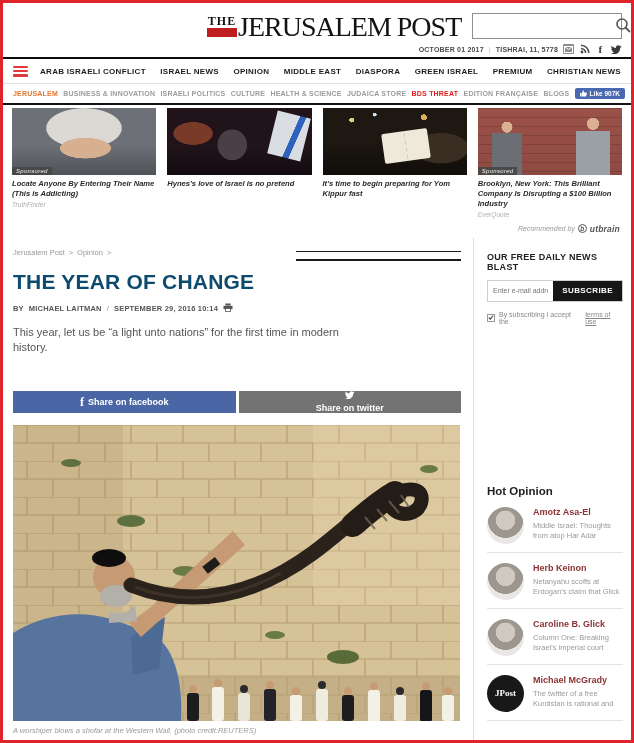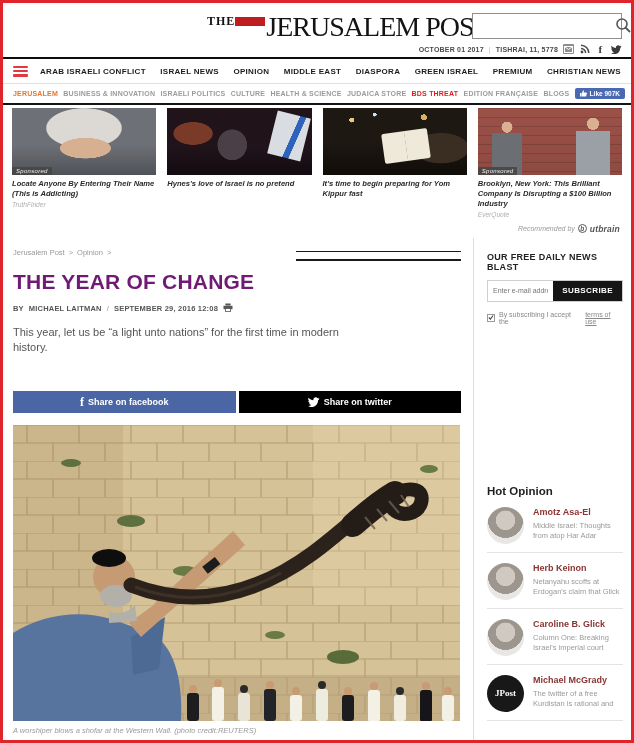--- a/index.html
+++ b/index.html
@@ -3,21 +3,21 @@
 <meta charset="utf-8">
 <style>
   * { margin:0; padding:0; box-sizing:border-box; }
   html,body { background:#fff; }
   body { width:634px; height:743px; font-family:"Liberation Sans", sans-serif; overflow:hidden; }
   .page { width:634px; height:743px; border:3px solid #e0242b; background:#fff; overflow:hidden; position:relative; }
 
   
   .site-header { position:relative; height:54px; background:#fff; }
   .logo { position:absolute; left:204px; top:9px; display:flex; align-items:flex-start; cursor:pointer; }
-  .logo-the { display:flex; flex-direction:row; margin-top:4px; }
+  .logo-the { display:flex; flex-direction:column; align-items:center; margin-top:4px; }
   .logo-the .word { font-family:"Liberation Serif", serif; font-weight:bold; font-size:12px; letter-spacing:1px; color:#131313; line-height:11px; }
   .logo-the .bar { width:30px; height:9px; background:#c01d20; margin-top:1px; }
   .logo-main { font-family:"Liberation Serif", serif; font-size:28px; color:#131313; line-height:30px; letter-spacing:-1px; margin-left:1px; }
   .search-box { position:absolute; right:9px; top:10px; width:150px; height:26px; border:1px solid #8f8f8f; background:#fff; display:flex; align-items:center; }
   .search-box input { flex:1; border:none; outline:none; height:100%; padding:0 4px; font-size:10px; }
   .search-box .mag { width:20px; height:20px; flex:0 0 auto; }
   .date-row { position:absolute; right:9px; top:41px; display:flex; align-items:center; gap:5px; font-size:7px; font-weight:bold; color:#4a4a4a; letter-spacing:.2px; }
   .date-row .sep { color:#bbb; font-weight:normal; }
   .hicon { display:inline-flex; align-items:center; justify-content:center; width:11px; height:10px; }
   .mail-ic { background:#8d8d8d; border-radius:1px; }
@@ -74,29 +74,29 @@
   .article-col { flex:1; padding:10px 12px 0 10px; }
   .sidebar { width:158px; border-left:1px solid #ddd; padding:14px 8px 0 13px; }
 
   .top-row { display:flex; justify-content:space-between; align-items:flex-start; }
   .breadcrumb { font-size:7.5px; color:#999; display:flex; gap:4px; align-items:center; }
   .breadcrumb a { color:#999; text-decoration:none; cursor:pointer; }
   .double-rule { width:165px; margin-top:3px; }
   .double-rule div { height:1.5px; background:#1a1a1a; }
   .double-rule div + div { margin-top:7px; }
 
-  .headline { font-size:21px; font-weight:bold; color:#701a75; letter-spacing:.2px; margin-top:9px; }
+  .headline { font-size:21px; font-weight:bold; color:#0c4a6e; letter-spacing:.2px; margin-top:9px; }
   .byline { display:flex; align-items:center; gap:5px; font-size:7.5px; font-weight:bold; color:#555; margin-top:9px; letter-spacing:.2px; }
   .byline .slash { color:#999; font-weight:normal; }
   .dek { font-size:11px; color:#555; line-height:1.4; margin-top:11px; max-width:340px; }
 
   .share-row { display:flex; gap:3px; margin-top:36px; }
   .share-btn { flex:1; height:22px; display:flex; align-items:center; justify-content:center; gap:4px; color:#fff; font-size:9px; font-weight:bold; border:none; cursor:pointer; }
   .share-fb { background:#4a66a4; }
-  .share-tw { background:#000000; }
+  .share-tw { background:#737373;flex-direction:column; }
   .share-fb .f { font-family:"Liberation Serif", serif; font-size:12px; font-weight:bold; line-height:10px; }
 
   .photo { margin-top:12px; width:447px; }
   .photo svg { display:block; }
   .caption { font-size:7.5px; font-style:italic; color:#9a9a9a; margin-top:5px; }
 
   
   .nl-head { font-size:9px; font-weight:bold; color:#222; letter-spacing:.3px; }
   .nl-form { display:flex; margin-top:8px; border:1px solid #cfcfcf; height:22px; }
   .nl-form input { flex:1; border:none; outline:none; font-size:7px; padding:0 5px; color:#777; min-width:0; }
@@ -250,21 +250,21 @@
             <div></div>
           </div>
       </div>
 
       <h1 class="headline">THE YEAR OF CHANGE</h1>
 
       <div class="byline">
         <span>BY</span>
         <span>MICHAEL LAITMAN</span>
         <span class="slash">/</span>
-        <span>SEPTEMBER 29, 2016 12:08</span>
+        <span>SEPTEMBER 29, 2016 10:14</span>
         <span>
           <svg width="10" height="9" viewBox="0 0 10 9">
               <rect x="2.4" y="0.5" width="5.2" height="2" fill="#555"></rect>
               <rect x="0.5" y="2.8" width="9" height="3.4" fill="#555"></rect>
               <rect x="2.4" y="5.4" width="5.2" height="3" fill="#fff" stroke="#555" stroke-width="0.8"></rect>
             </svg>
         </span>
       </div>
 
       <p class="dek">This year, let us be “a light unto nations” for the first time in modern history.</p>

